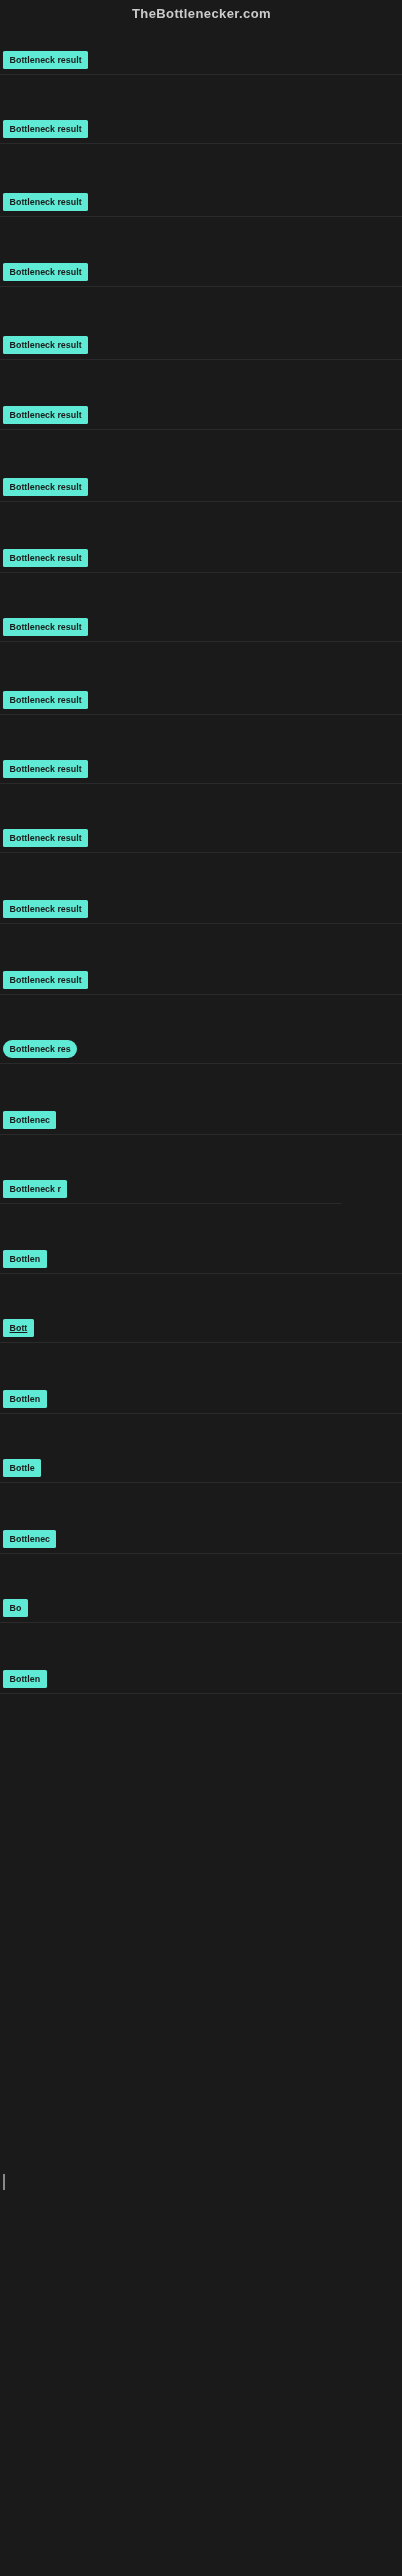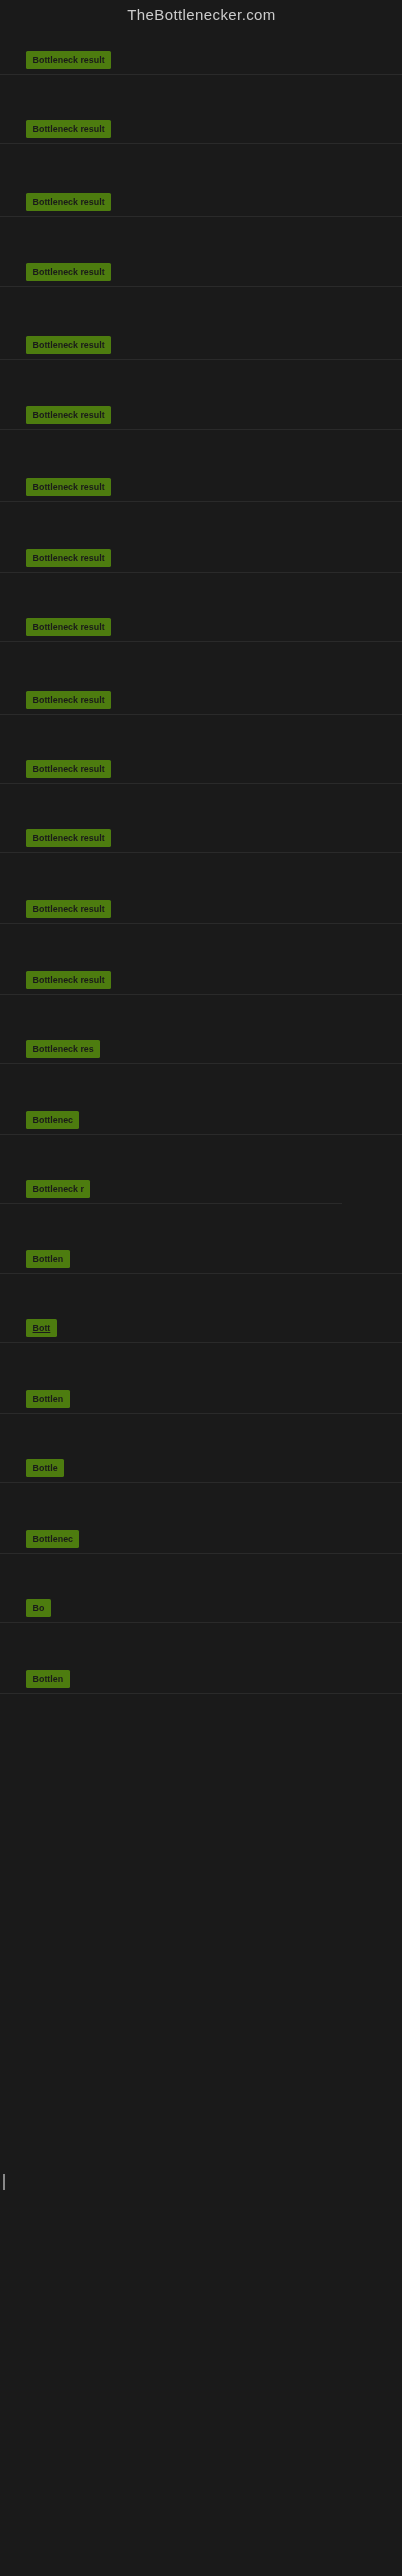--- a/index.html
+++ b/index.html
@@ -13,42 +13,41 @@
       min-height: 2576px;
       background-color: #1a1a1a;
       font-family: Arial, sans-serif;
       position: relative;
     }
 
     .site-header {
       text-align: center;
       padding: 6.4px 0 3.2px 0;
       color: #cccccc;
-      font-size: 15px;
-      font-weight: normal;
+      font-size: 13px;
+      font-weight: bold;
       letter-spacing: 0.4px;
     }
 
     .bottleneck-item {
       display: flex;
       align-items: center;
       padding: 4.8px 0 4.8px 3.2px;
       border-bottom: 0.8px solid #2a2a2a;
     }
 
     .bottleneck-badge {
-      background-color: #4d7c0f;
+      background-color: #5eead4;
       color: #1a1a1a;
       font-size: 8.9px;
       font-weight: bold;
       padding: 4px 6.4px;
       border-radius: 1.6px;
       white-space: nowrap;
       overflow: hidden;
-      margin-left: 23px;
     }
 
     .cursor-line {
       position: absolute;
       left: 3.2px;
       width: 1.6px;
       height: 16px;
       background-color: #888888;
     }
   </style>
@@ -94,21 +93,21 @@
     <div class="bottleneck-item" style="position: absolute; top: 824px; left: 0px; width: 403px;">
       <span class="bottleneck-badge" style="max-width: 97px;">Bottleneck result</span>
     </div>
     <div class="bottleneck-item" style="position: absolute; top: 895px; left: 0px; width: 403px;">
       <span class="bottleneck-badge" style="max-width: 97px;">Bottleneck result</span>
     </div>
     <div class="bottleneck-item" style="position: absolute; top: 966px; left: 0px; width: 403px;">
       <span class="bottleneck-badge" style="max-width: 97px;">Bottleneck result</span>
     </div>
     <div class="bottleneck-item" style="position: absolute; top: 1035px; left: 0px; width: 403px;">
-      <span class="bottleneck-badge" style="max-width: 81px;">Bottleneck res</span>
+      <span class="bottleneck-badge" style="max-width: 81px; border-radius: 9px;">Bottleneck res</span>
     </div>
     <div class="bottleneck-item" style="position: absolute; top: 1106px; left: 0px; width: 403px;">
       <span class="bottleneck-badge" style="max-width: 63px;">Bottlenec</span>
     </div>
     <div class="bottleneck-item" style="position: absolute; top: 1175px; left: 0px; width: 342px;">
       <span class="bottleneck-badge" style="max-width: 72px;">Bottleneck r</span>
     </div>
     <div class="bottleneck-item" style="position: absolute; top: 1245px; left: 0px; width: 403px;">
       <span class="bottleneck-badge" style="max-width: 55px;">Bottlen</span>
     </div>

